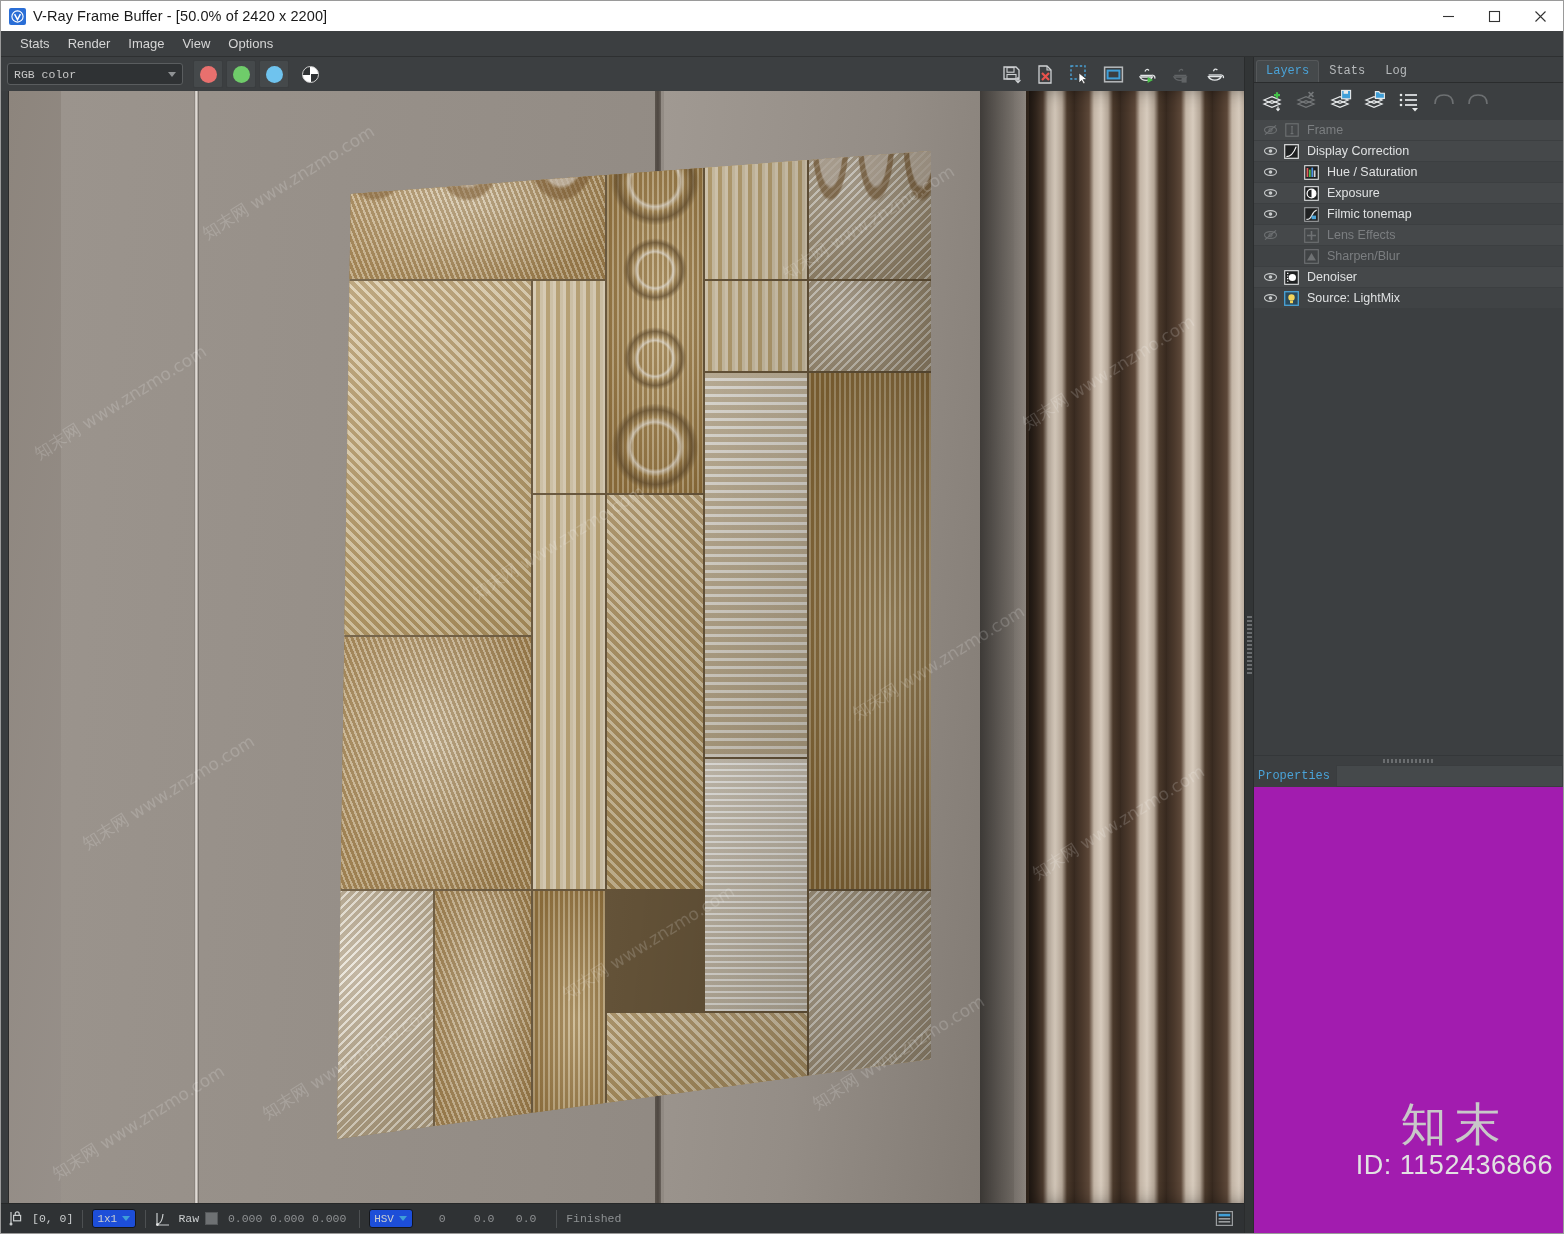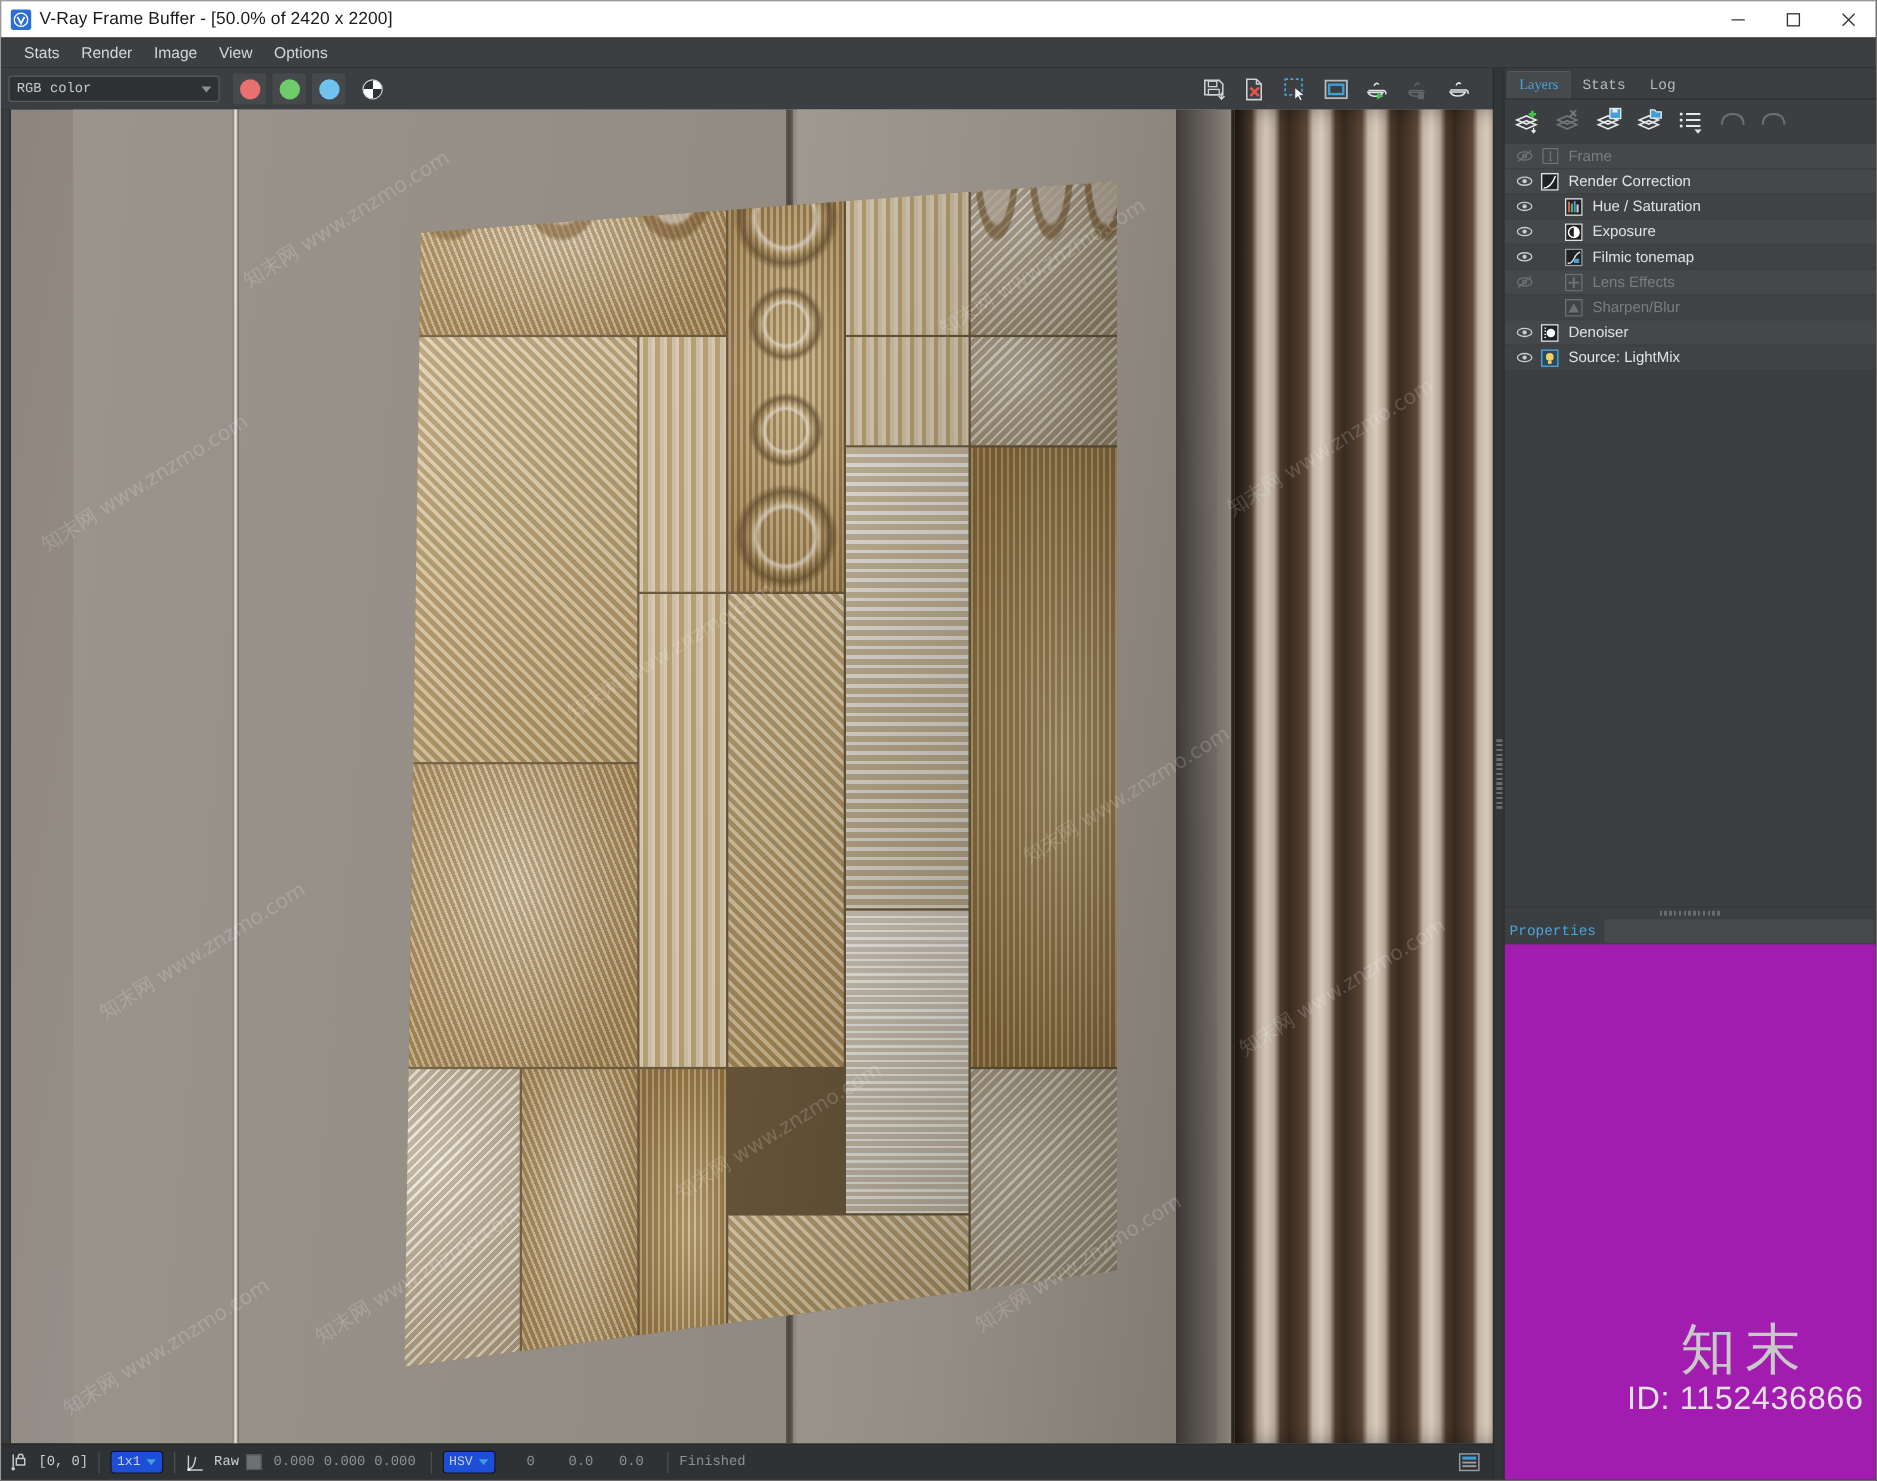--- a/index.html
+++ b/index.html
@@ -293,21 +293,21 @@
   .tab {
     font-family:"Liberation Mono", monospace;
     font-size: 12px; color:#b6b9bb;
     padding: 3px 9px 4px;
     border: 1px solid transparent;
     border-bottom: none;
   }
   .tab.active {
     color:#4aa3d8; background:#45494b;
     border-color:#55585a;
-    border-top-left-radius:3px; border-top-right-radius:3px;font-family:Liberation Serif, serif;
+    border-top-left-radius:3px; border-top-right-radius:3px;
   }
   .layer-toolbar {
     height: 36px; flex:0 0 36px;
     display:flex; align-items:center; gap:2px;
     padding-left: 4px; background:#3c3f41;
   }
   .lbtn { width:32px;height:30px;display:flex;align-items:center;justify-content:center; }
   .lbtn svg { display:block; }
 
   .layer-list { flex:0 0 auto; background:#3c3f41; padding-top:1px; }
@@ -695,21 +695,21 @@
                 <ellipse cx="7.5" cy="6" rx="6" ry="3.4" fill="none" stroke="#c9cccd" stroke-width="1.1"></ellipse>
                 <circle cx="7.5" cy="6" r="1.8" fill="#c9cccd"></circle>
               </svg>
           </span>
           <span class="l-icon">
             <svg width="15" height="15" viewBox="0 0 15 15">
                 <rect x=".7" y=".7" width="13.6" height="13.6" fill="#1f2122" stroke="#dfe1e2" stroke-width="1.2"></rect>
                 <path d="M2.4 12.6 q6 0 9.8 -10" fill="none" stroke="#ffffff" stroke-width="1.2"></path>
               </svg>
           </span>
-          <span class="l-label">Render Correction</span>
+          <span class="l-label">Display Correction</span>
         </div>
 
         <div class="layer-row alt indent-1">
           <span class="eye">
             <svg width="15" height="12" viewBox="0 0 15 12">
                 <ellipse cx="7.5" cy="6" rx="6" ry="3.4" fill="none" stroke="#c9cccd" stroke-width="1.1"></ellipse>
                 <circle cx="7.5" cy="6" r="1.8" fill="#c9cccd"></circle>
               </svg>
           </span>
           <span class="l-icon">

